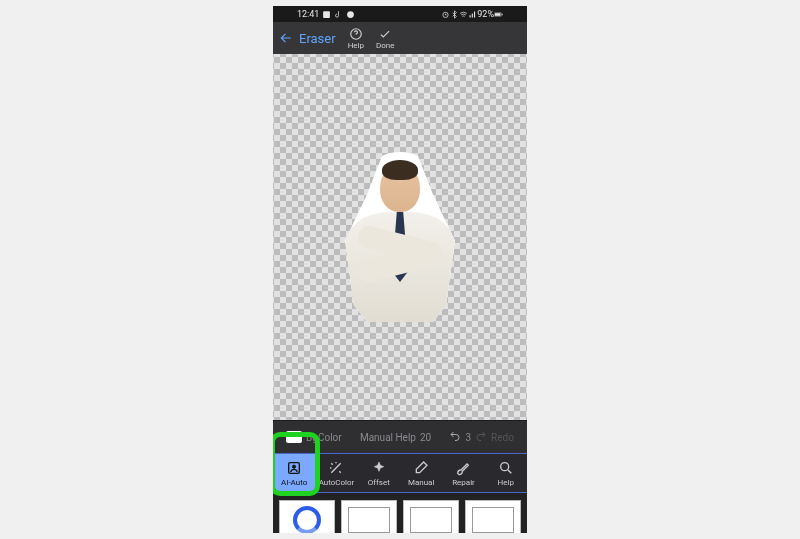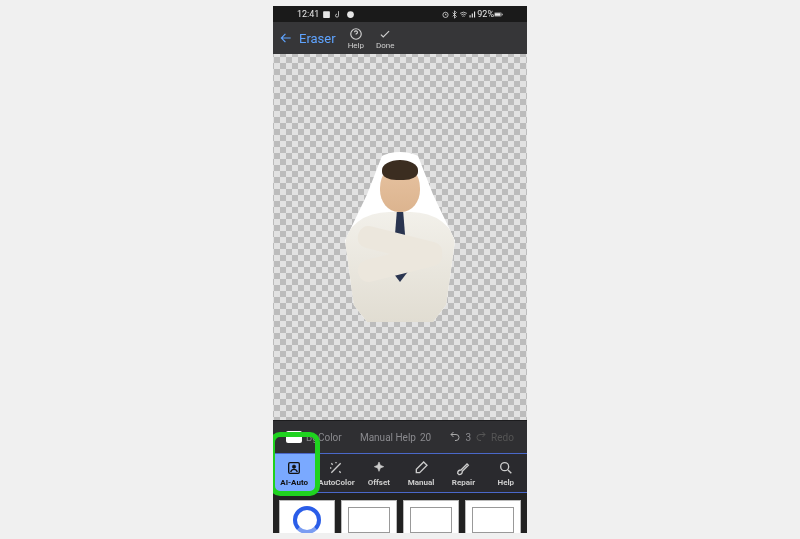--- a/index.html
+++ b/index.html
@@ -119,21 +119,20 @@
 
   
   .tool-main {
     height: 40px;
     background: #2a2a2e;
     display: flex;
     align-items: flex-end;
     position: relative;
     border-top: 1px solid #4a68c9;
     border-bottom: 1px solid #4a68c9;
-    font-weight: bold;
   }
   .tool {
     flex: 1;
     display: flex;
     flex-direction: column;
     align-items: center;
     justify-content: center;
     color: #ccc;
     font-size: 8px;
     gap: 2px;

